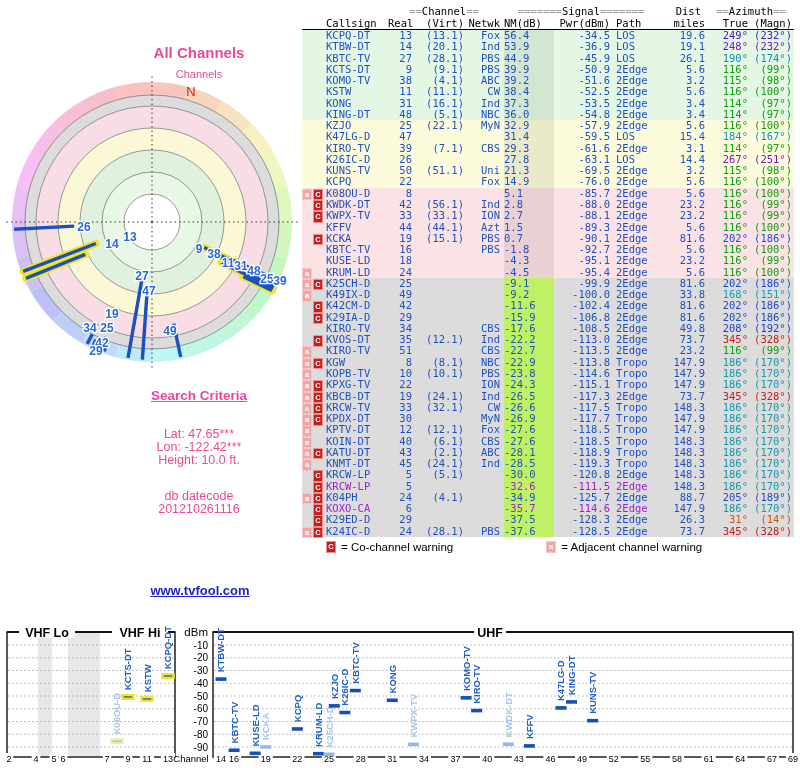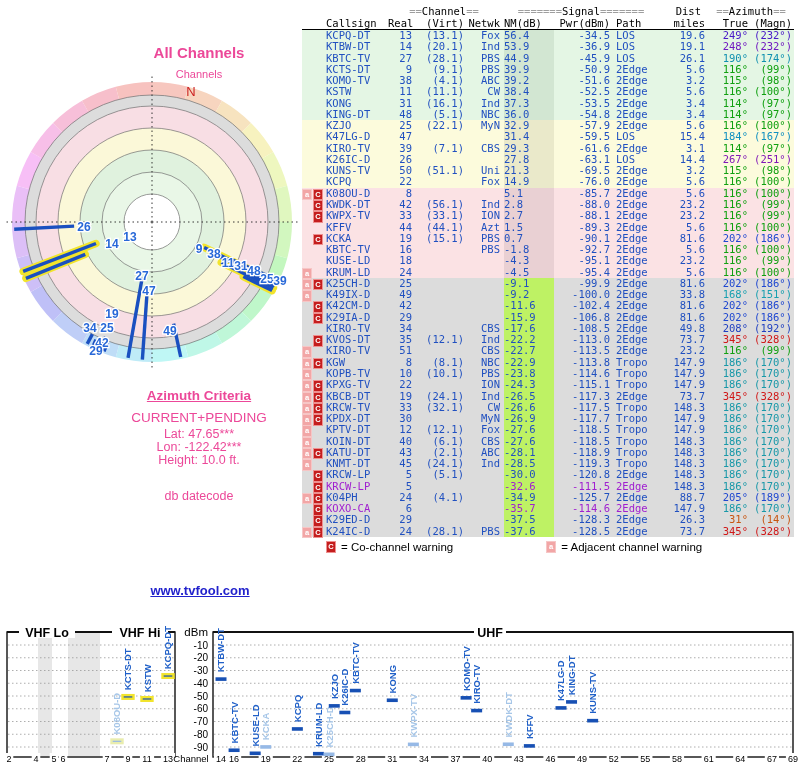--- a/index.html
+++ b/index.html
@@ -129,26 +129,26 @@
       <text x="149" y="295" text-anchor="middle" font-size="12" font-weight="bold" fill="#2868d8" stroke="#ffffff" stroke-width="2.6" paint-order="stroke">47</text>
       <text x="112" y="318" text-anchor="middle" font-size="12" font-weight="bold" fill="#2868d8" stroke="#ffffff" stroke-width="2.6" paint-order="stroke">19</text>
       <text x="90" y="332" text-anchor="middle" font-size="12" font-weight="bold" fill="#2868d8" stroke="#ffffff" stroke-width="2.6" paint-order="stroke">34</text>
       <text x="107" y="332" text-anchor="middle" font-size="12" font-weight="bold" fill="#2868d8" stroke="#ffffff" stroke-width="2.6" paint-order="stroke">25</text>
       <text x="102" y="347" text-anchor="middle" font-size="12" font-weight="bold" fill="#2868d8" stroke="#ffffff" stroke-width="2.6" paint-order="stroke">42</text>
       <text x="96" y="355" text-anchor="middle" font-size="12" font-weight="bold" fill="#2868d8" stroke="#ffffff" stroke-width="2.6" paint-order="stroke">29</text>
       <text x="170" y="335" text-anchor="middle" font-size="12" font-weight="bold" fill="#2868d8" stroke="#ffffff" stroke-width="2.6" paint-order="stroke">49</text>
       <text x="191" y="96" text-anchor="middle" font-size="13" fill="#cc2020">N</text>
     </svg>
 
-  <div class="ctr" id="search-heading">Azimuth Criteria</div>
-  <div class="ctr" id="search-mode">CURRENT+PENDING</div>
+  <div class="ctr" id="search-heading">Search Criteria</div>
   <div class="ctr" id="search-lat">Lat: 47.65***</div>
   <div class="ctr" id="search-lon">Lon: -122.42***</div>
   <div class="ctr" id="search-height">Height: 10.0 ft.</div>
   <div class="ctr" id="db-label">db datecode</div>
+  <div class="ctr" id="db-code">201210261116</div>
 
   <a id="site-link" href="#">www.tvfool.com</a>
 
   <div id="tv-table">
     <div class="trow hdr1">
       <span class="c" style="width:84px;"></span>
       <span class="c" style="width:116px;text-align:center;"><span class="eq">==</span><span>Channel</span><span class="eq">==</span></span>
       <span class="c" style="width:158px;text-align:center;"><span class="eq">=======</span><span>Signal</span><span class="eq">=======</span></span>
       <span class="c" style="width:50px;text-align:right;padding-right:9px;box-sizing:border-box;">Dist</span>
       <span class="c" style="width:82px;text-align:center;"><span class="eq">==</span><span>Azimuth</span><span class="eq">==</span></span>

